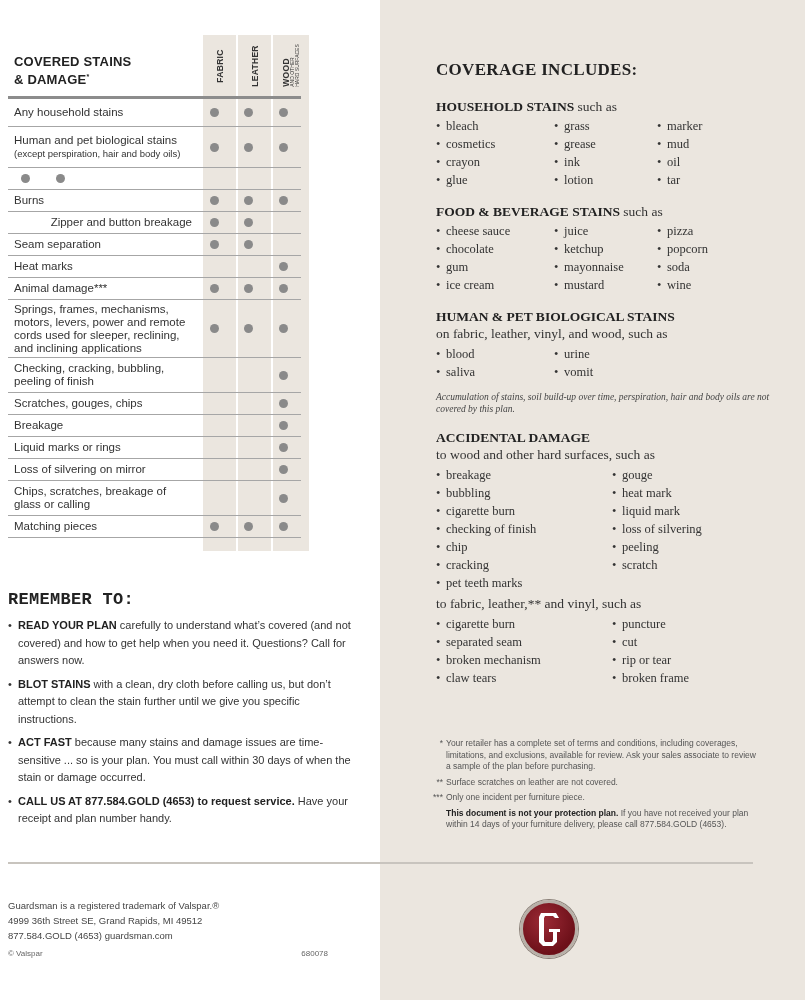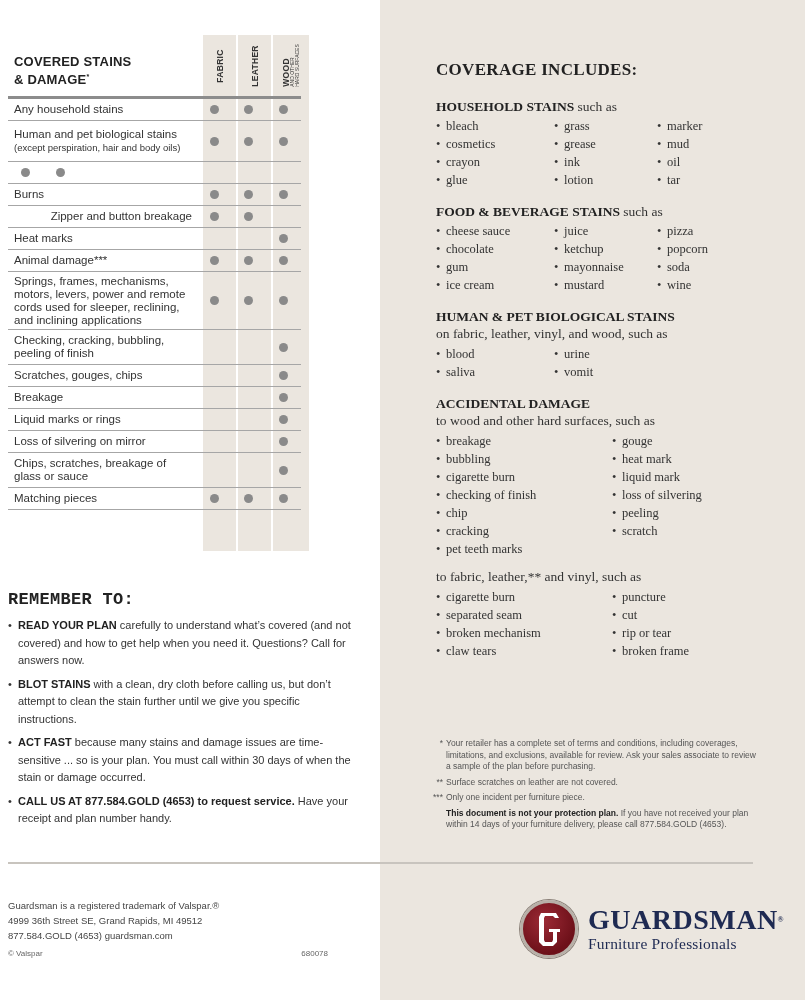--- a/index.html
+++ b/index.html
@@ -133,21 +133,21 @@
         <div class="wood-stack">
           <span class="big">WOOD</span>
           <span class="small">AND OTHER</span>
           <span class="small">HARD SURFACES</span>
         </div>
       </div>
     </div>
   </div>
   <div class="thead-rule"></div>
   <div id="table-body">
-      <div class="trow" style="height: 22px;">
+      <div class="trow" style="height: 28px;">
         <div class="label"><span>Any household stains</span></div>
         <div class="cell c0">
           <div class="dot" style="background: rgb(138, 138, 138);"></div>
         </div>
         <div class="cell c1">
           <div class="dot" style="background: rgb(138, 138, 138);"></div>
         </div>
         <div class="cell c2">
           <div class="dot" style="background: rgb(138, 138, 138);"></div>
         </div>
@@ -189,20 +189,30 @@
         <div class="label"><span>Zipper and button breakage</span></div>
         <div class="cell c0">
           <div class="dot" style="background: rgb(138, 138, 138);"></div>
         </div>
         <div class="cell c1">
           <div class="dot" style="background: rgb(138, 138, 138);"></div>
         </div>
         <div class="cell c2"></div>
       </div>
       <div class="trow" style="height: 22px;">
+        <div class="label"><span>Seam separation</span></div>
+        <div class="cell c0">
+          <div class="dot" style="background: rgb(138, 138, 138);"></div>
+        </div>
+        <div class="cell c1">
+          <div class="dot" style="background: rgb(138, 138, 138);"></div>
+        </div>
+        <div class="cell c2"></div>
+      </div>
+      <div class="trow" style="height: 22px;">
         <div class="label"><span>Heat marks</span></div>
         <div class="cell c0"></div>
         <div class="cell c1"></div>
         <div class="cell c2">
           <div class="dot" style="background: rgb(138, 138, 138);"></div>
         </div>
       </div>
       <div class="trow" style="height: 22px;">
         <div class="label"><span>Animal damage***</span></div>
         <div class="cell c0">
@@ -261,21 +271,21 @@
       </div>
       <div class="trow" style="height: 22px;">
         <div class="label"><span>Loss of silvering on mirror</span></div>
         <div class="cell c0"></div>
         <div class="cell c1"></div>
         <div class="cell c2">
           <div class="dot" style="background: rgb(138, 138, 138);"></div>
         </div>
       </div>
       <div class="trow" style="height: 35px;">
-        <div class="label"><span>Chips, scratches, breakage of glass or sauce</span></div>
+        <div class="label"><span>Chips, scratches, breakage of glass or calling</span></div>
         <div class="cell c0"></div>
         <div class="cell c1"></div>
         <div class="cell c2">
           <div class="dot" style="background: rgb(138, 138, 138);"></div>
         </div>
       </div>
       <div class="trow" style="height: 22px;">
         <div class="label"><span>Matching pieces</span></div>
         <div class="cell c0">
           <div class="dot" style="background: rgb(138, 138, 138);"></div>
@@ -351,41 +361,42 @@
 
   <div class="cov-sec">
     <div class="cov-head"><b>HUMAN &amp; PET BIOLOGICAL STAINS</b></div>
     <div class="cov-sub">on fabric, leather, vinyl, and wood, such as</div>
     <div class="cov-list two-narrow">
         <div class="cov-item">blood</div>
         <div class="cov-item">saliva</div>
         <div class="cov-item">urine</div>
         <div class="cov-item">vomit</div>
       </div>
+    <div class="cov-note">Accumulation of stains, soil build-up over time, perspiration, hair and body oils are not covered by this plan.</div>
   </div>
 
   <div class="cov-sec">
     <div class="cov-head"><b>ACCIDENTAL DAMAGE</b></div>
     <div class="cov-sub">to wood and other hard surfaces, such as</div>
     <div class="cov-list acc">
         <div class="cov-item">breakage</div>
         <div class="cov-item">bubbling</div>
         <div class="cov-item">cigarette burn</div>
         <div class="cov-item">checking of finish</div>
         <div class="cov-item">chip</div>
         <div class="cov-item">cracking</div>
         <div class="cov-item">pet teeth marks</div>
         <div class="cov-item">gouge</div>
         <div class="cov-item">heat mark</div>
         <div class="cov-item">liquid mark</div>
         <div class="cov-item">loss of silvering</div>
         <div class="cov-item">peeling</div>
         <div class="cov-item">scratch</div>
       </div>
-    <div class="cov-sub" style="margin-top:10px">to fabric, leather,** and vinyl, such as</div>
+    <div class="cov-sub" style="margin-top:3px">to fabric, leather,** and vinyl, such as</div>
     <div class="cov-list acc2">
         <div class="cov-item">cigarette burn</div>
         <div class="cov-item">separated seam</div>
         <div class="cov-item">broken mechanism</div>
         <div class="cov-item">claw tears</div>
         <div class="cov-item">puncture</div>
         <div class="cov-item">cut</div>
         <div class="cov-item">rip or tear</div>
         <div class="cov-item">broken frame</div>
       </div>
@@ -407,17 +418,13 @@
     </div>
   <div class="fn-notice"><b>This document is not your protection plan.</b><span> If you have not received your plan within 14 days of your furniture delivery, please call 877.584.GOLD (4653).</span></div>
 </div>
 
 <div class="logo">
   <div class="logo-emblem">
     <svg width="34" height="40" viewBox="0 0 34 40">
       <path d="M9 4 L24 4 L27 9 L23 9 L21 7 L13 7 L12 9 L12 31 L13 33 L20 33 L21 31 L21 23 L17 23 L17 20 L28 20 L28 23 L25 23 L25 33 L21 37 L11 37 L7 33 L7 8 Z" fill="#ffffff"></path>
     </svg>
   </div>
-  <div class="logo-text">
-    <div class="logo-name"><span>GUARDSMAN</span><sup>®</sup></div>
-    <div class="logo-tag">Furniture Professionals</div>
-  </div>
 </div>
 
 </body></html>

